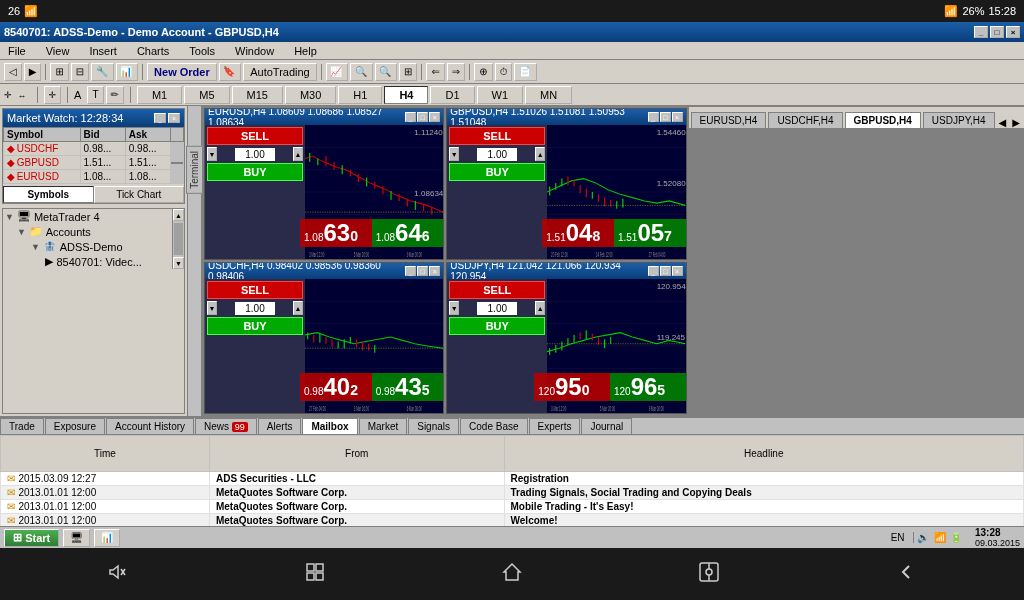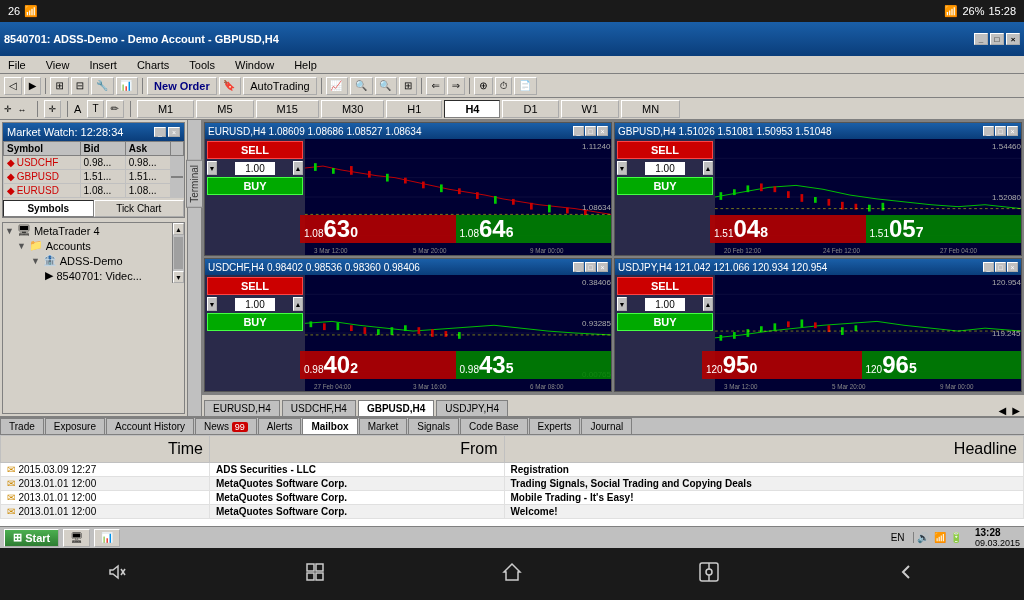--- a/index.html
+++ b/index.html
@@ -28,21 +28,21 @@
       bottom: 52px;
       background: #c0c0c0;
       display: flex;
       flex-direction: column;
     }
 
     
     .title-bar {
       background: linear-gradient(to bottom, #1a5fa8, #0a3d7a);
       color: #fff;
-      height: 34px;
+      height: 20px;
       display: flex;
       align-items: center;
       justify-content: space-between;
       padding: 0 4px;
       font-size: 11px;
       font-weight: bold;
     }
     .title-bar .win-controls { display: flex; gap: 2px; }
     .title-bar .win-btn {
       background: #c0c0c0;
@@ -121,21 +121,21 @@
       align-items: center;
       padding: 0 4px;
       border-bottom: 1px solid #808080;
       gap: 2px;
     }
     .tf-btn {
       background: #d4d0c8;
       border: 1px outset #fff;
       height: 18px;
       min-width: 24px;
-      padding: 0 20px;
+      padding: 0 14px;
       cursor: pointer;
       font-size: 11px;
       display: flex;
       align-items: center;
       justify-content: center;
     }
     .tf-btn.active {
       background: #fff;
       border: 1px inset #808080;
       font-weight: bold;
@@ -224,21 +224,20 @@
 
     .nav-bottom-tabs { display: flex; margin: 2px; }
     .nav-btab { padding: 2px 8px; font-size: 10px; cursor: pointer; background: #d4d0c8; border: 1px outset #fff; }
     .nav-btab.active { background: #fff; border: 1px inset #808080; }
 
     
     .charts-area {
       flex: 1;
       background: #808080;
       display: flex;
-      flex-direction: column;
       overflow: hidden;
     }
 
     
     .chart-grid {
       display: grid;
       grid-template-columns: 1fr 1fr;
       grid-template-rows: 1fr 1fr;
       flex: 1;
       gap: 2px;
@@ -385,23 +384,23 @@
 
     .terminal-content {
       height: 95px;
       overflow: hidden;
       background: #fff;
     }
     .term-table { width: 100%; border-collapse: collapse; }
     .term-table th {
       background: #d4d0c8;
       border: 1px solid #c0c0c0;
-      padding: 4px 6px;
-      font-size: 16px;
-      text-align: right;
+      padding: 12px 6px;
+      font-size: 10px;
+      text-align: center;
       font-weight: normal;
     }
     .term-table td {
       border: 1px solid #e0e0e0;
       padding: 1px 6px;
       font-size: 10px;
     }
     .term-row-1 td { background: #fff; }
     .term-row-2 td { background: #f0f0f0; }
 
@@ -873,25 +872,20 @@
                 <rect x="110" y="52" width="3" height="6" fill="#00cc00"></rect>
                 <rect x="125" y="54" width="3" height="7" fill="#cc0000"></rect>
                 <rect x="140" y="56" width="3" height="8" fill="#cc0000"></rect>
                 <rect x="155" y="58" width="3" height="6" fill="#cc0000"></rect>
                 <rect x="170" y="59" width="3" height="7" fill="#00cc00"></rect>
                 <line x1="0" y1="62" x2="340" y2="62" stroke="#ffff00" stroke-width="0.5" stroke-dasharray="3,3"></line>
                 <text x="10" y="118" fill="#888" font-size="7">27 Feb 04:00</text>
                 <text x="120" y="118" fill="#888" font-size="7">3 Mar 16:00</text>
                 <text x="250" y="118" fill="#888" font-size="7">6 Mar 08:00</text>
               </svg>
-              <div style="position:absolute;right:0;top:2px;color:#aaa;font-size:8px;line-height:1.4;">
-                <div>0.38406</div>
-                <div style="margin-top:30px;">0.93285</div>
-                <div style="margin-top:40px;">0.00765</div>
-              </div>
             </div>
             <div style="position:absolute;bottom:12px;left:95px;right:0;display:flex;z-index:10;">
               <div style="background:rgba(180,0,0,0.9);color:#fff;display:flex;align-items:baseline;padding:2px 4px;flex:1;">
                 <span style="font-size:10px;">0.98</span>
                 <span style="font-size:24px;font-weight:bold;line-height:1;">40</span>
                 <sup style="font-size:14px;font-weight:bold;">2</sup>
               </div>
               <div style="background:rgba(0,130,0,0.9);color:#fff;display:flex;align-items:baseline;padding:2px 4px;flex:1;">
                 <span style="font-size:10px;">0.98</span>
                 <span style="font-size:24px;font-weight:bold;line-height:1;">43</span>

